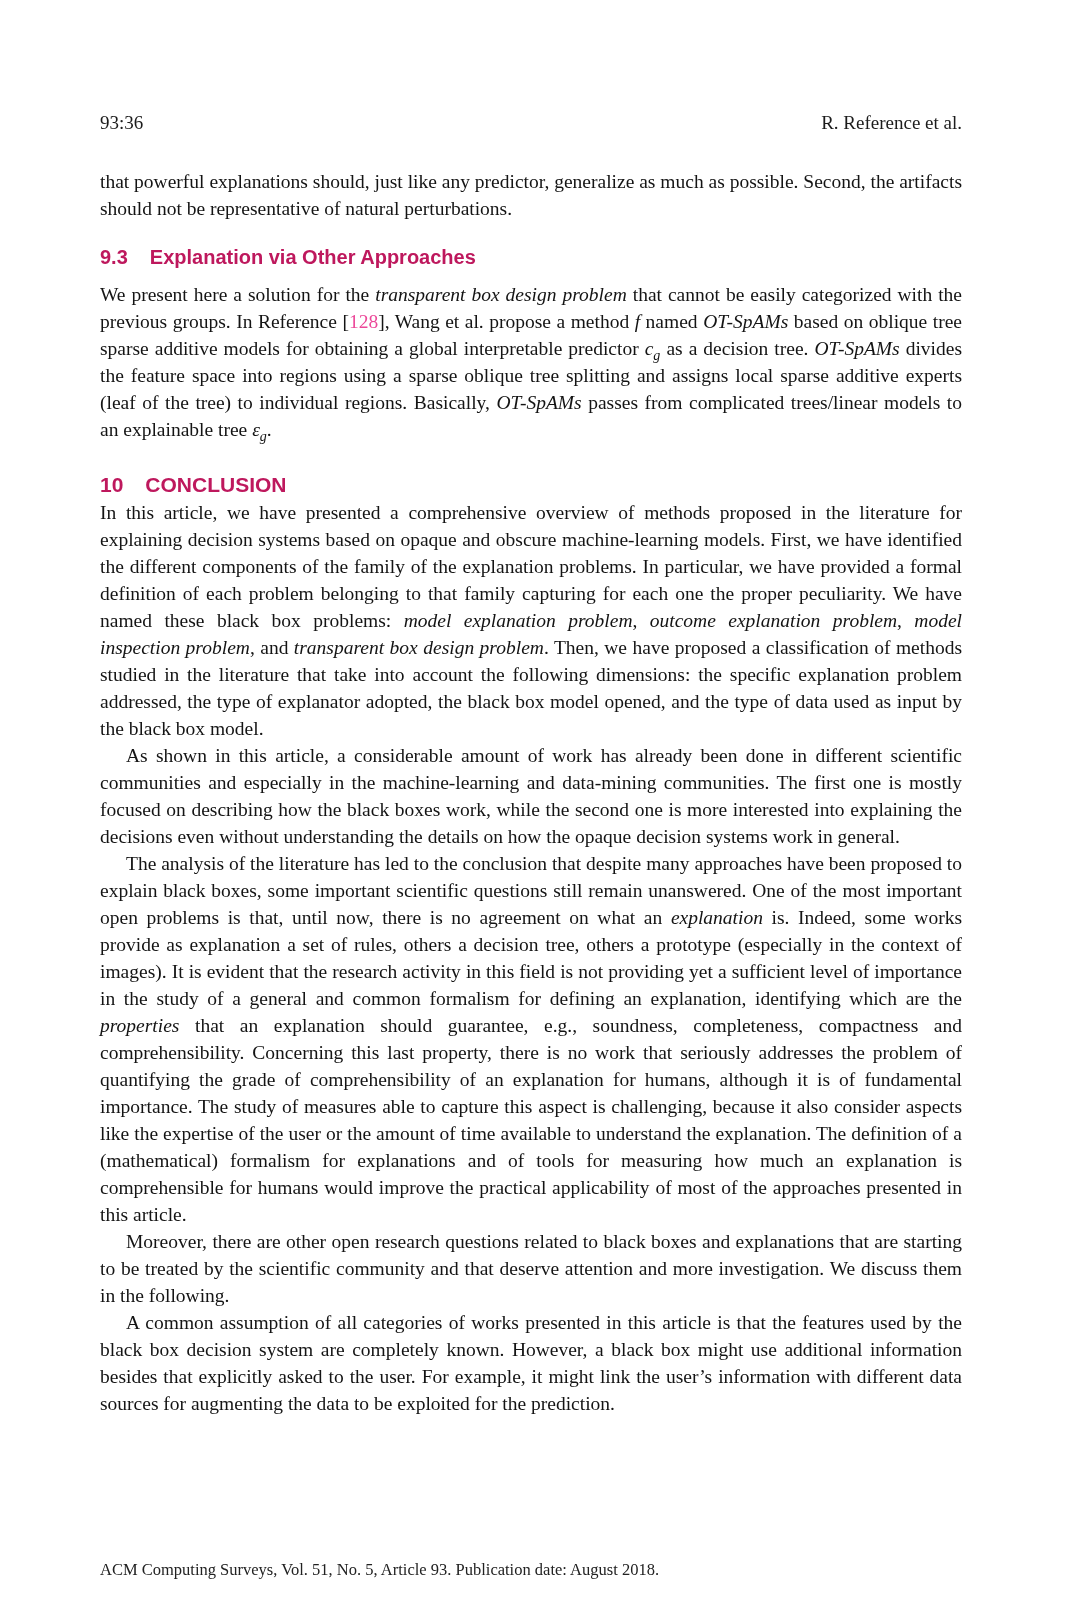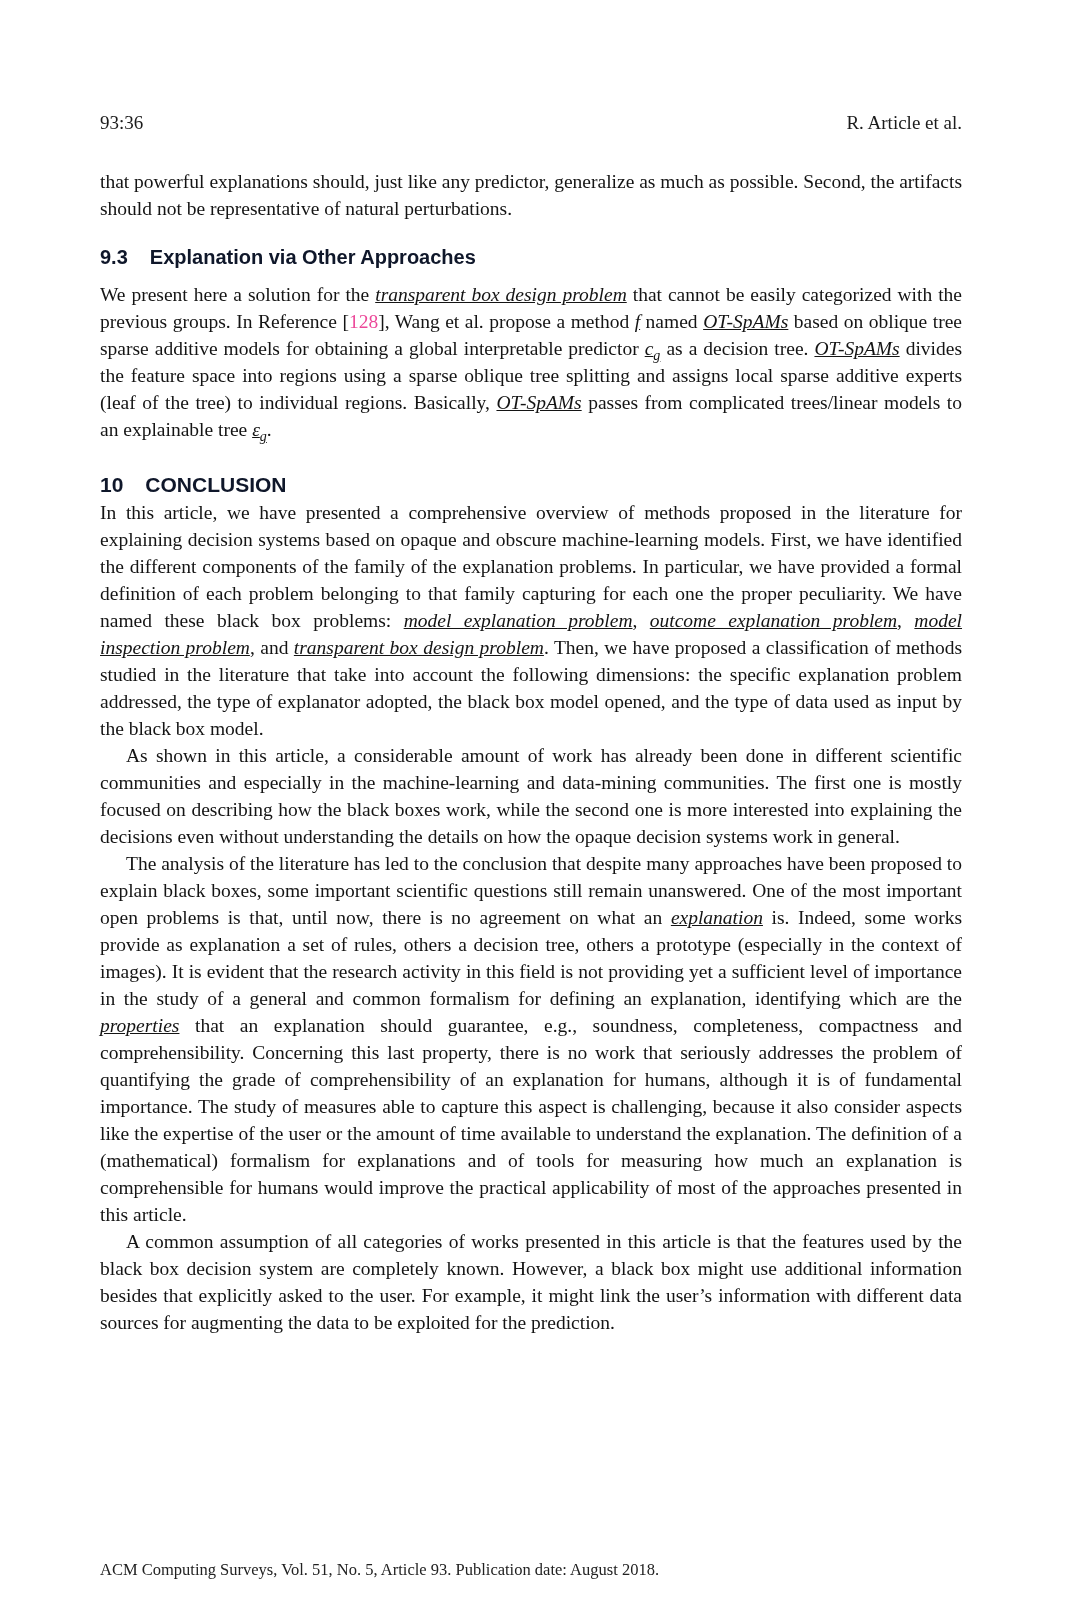--- a/index.html
+++ b/index.html
@@ -37,38 +37,37 @@
   }
   .content p {
     margin: 0;
   }
   .content p.indent {
     text-indent: 26px;
   }
   .heading {
     font-family: "Liberation Sans", sans-serif;
     font-weight: bold;
-    color: #0f172a;
+    color: #be185d;
     text-align: left;
   }
   .heading.h2 {
     font-size: 20px;
     margin: 22px 0 10px 0;
   }
   .heading.h1 {
     font-size: 21px;
     margin: 28px 0 1px 0;
   }
   .sec-num {
     display: inline-block;
     margin-right: 22px;
   }
   .it {
     font-style: italic;
-    text-decoration: underline;
   }
   .cite {
     color: #ec4899;
     cursor: pointer;
   }
   sub {
     font-size: 0.72em;
     line-height: 0;
   }
   .footer {
@@ -77,31 +76,32 @@
     color: #222222;
   }
 </style>
 </head>
 <body>
 
 <div class="page">
 
   <div class="running-head">
     <span>93:36</span>
-    <span>R. Article et al.</span>
+    <span>R. Reference et al.</span>
   </div>
 
   <div class="content">
       <p><span>that powerful explanations should, just like any predictor, generalize as much as possible. Second, the artifacts should not be representative of natural perturbations.</span></p>
       <div class="heading h2"><span class="sec-num">9.3</span><span>Explanation via Other Approaches</span></div>
       <p><span>We present here a solution for the </span><span class="it">transparent box design problem</span><span> that cannot be easily categorized with the previous groups. In Reference [</span><span class="cite">128</span><span>], Wang et al. propose a method </span><span class="it">f</span><span> named </span><span class="it">OT-SpAMs</span><span> based on oblique tree sparse additive models for obtaining a global interpretable predictor </span><span class="it">c</span><sub class="it">g</sub><span> as a decision tree. </span><span class="it">OT-SpAMs</span><span> divides the feature space into regions using a sparse oblique tree splitting and assigns local sparse additive experts (leaf of the tree) to individual regions. Basically, </span><span class="it">OT-SpAMs</span><span> passes from complicated trees/linear models to an explainable tree </span><span class="it">ε</span><sub class="it">g</sub><span>.</span></p>
       <div class="heading h1"><span class="sec-num">10</span><span>CONCLUSION</span></div>
       <p><span>In this article, we have presented a comprehensive overview of methods proposed in the literature for explaining decision systems based on opaque and obscure machine-learning models. First, we have identified the different components of the family of the explanation problems. In particular, we have provided a formal definition of each problem belonging to that family capturing for each one the proper peculiarity. We have named these black box problems: </span><span class="it">model explanation problem</span><span>, </span><span class="it">outcome explanation problem</span><span>, </span><span class="it">model inspection problem</span><span>, and </span><span class="it">transparent box design problem</span><span>. Then, we have proposed a classification of methods studied in the literature that take into account the following dimensions: the specific explanation problem addressed, the type of explanator adopted, the black box model opened, and the type of data used as input by the black box model.</span></p>
       <p class="indent"><span>As shown in this article, a considerable amount of work has already been done in different scientific communities and especially in the machine-learning and data-mining communities. The first one is mostly focused on describing how the black boxes work, while the second one is more interested into explaining the decisions even without understanding the details on how the opaque decision systems work in general.</span></p>
       <p class="indent"><span>The analysis of the literature has led to the conclusion that despite many approaches have been proposed to explain black boxes, some important scientific questions still remain unanswered. One of the most important open problems is that, until now, there is no agreement on what an </span><span class="it">explanation</span><span> is. Indeed, some works provide as explanation a set of rules, others a decision tree, others a prototype (especially in the context of images). It is evident that the research activity in this field is not providing yet a sufficient level of importance in the study of a general and common formalism for defining an explanation, identifying which are the </span><span class="it">properties</span><span> that an explanation should guarantee, e.g., soundness, completeness, compactness and comprehensibility. Concerning this last property, there is no work that seriously addresses the problem of quantifying the grade of comprehensibility of an explanation for humans, although it is of fundamental importance. The study of measures able to capture this aspect is challenging, because it also consider aspects like the expertise of the user or the amount of time available to understand the explanation. The definition of a (mathematical) formalism for explanations and of tools for measuring how much an explanation is comprehensible for humans would improve the practical applicability of most of the approaches presented in this article.</span></p>
+      <p class="indent"><span>Moreover, there are other open research questions related to black boxes and explanations that are starting to be treated by the scientific community and that deserve attention and more investigation. We discuss them in the following.</span></p>
       <p class="indent"><span>A common assumption of all categories of works presented in this article is that the features used by the black box decision system are completely known. However, a black box might use additional information besides that explicitly asked to the user. For example, it might link the user’s information with different data sources for augmenting the data to be exploited for the prediction.</span></p>
     </div>
 
   <div class="footer">
     <span>ACM Computing Surveys, Vol. 51, No. 5, Article 93. Publication date: August 2018.</span>
   </div>
 
 </div>
 
 </body></html>

